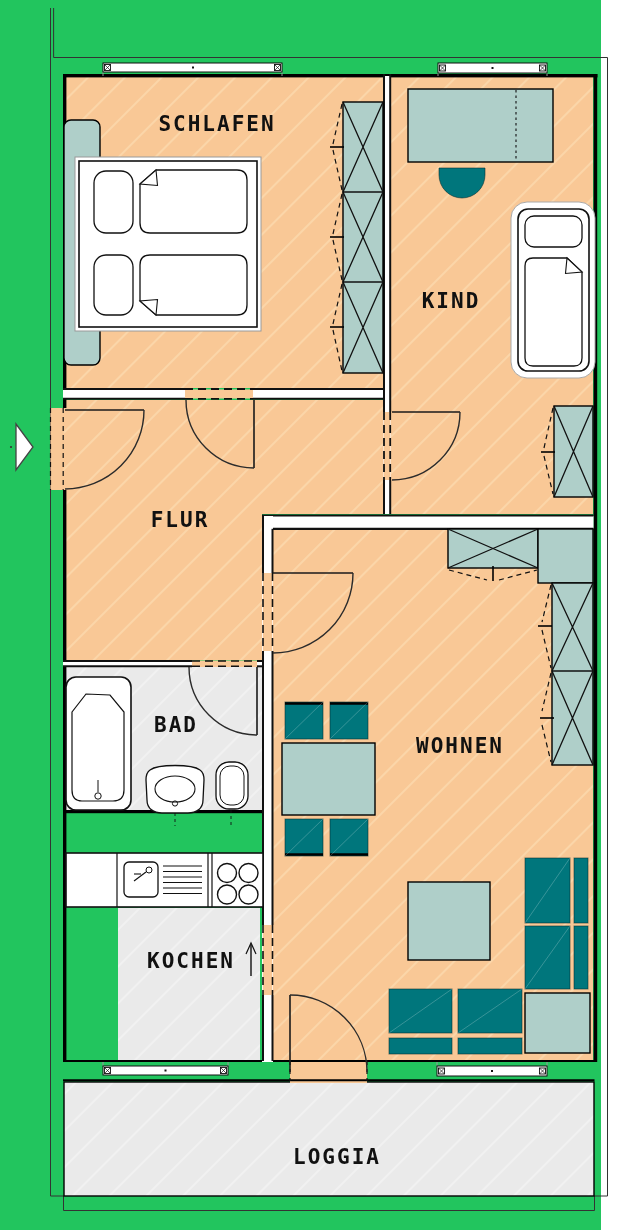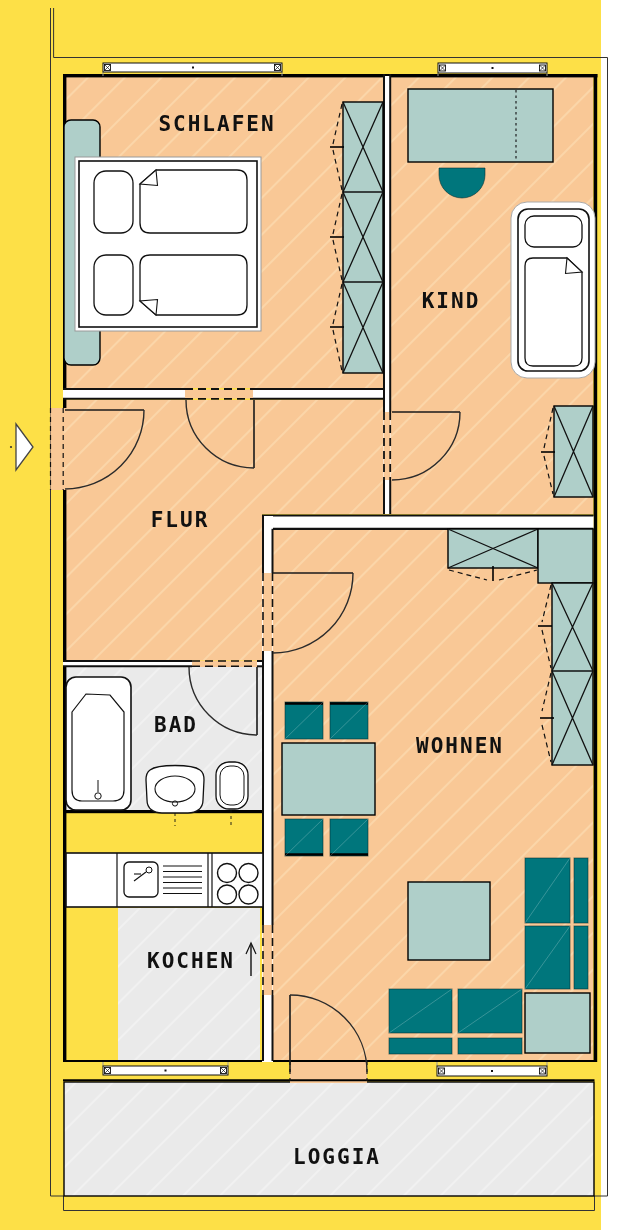--- a/index.html
+++ b/index.html
@@ -1,16 +1,16 @@
 <!DOCTYPE html>
 <html><head>
 <meta charset="utf-8">
 <style>
   html,body{margin:0;padding:0;background:#fff;}
-  .stage{width:601px;height:1230px;position:relative;background:#fde047;}
+  .stage{width:601px;height:1230px;position:relative;background:#22c55e;}
   .lbl{font-family:"DejaVu Sans Mono","Liberation Mono",monospace;font-weight:700;font-size:21px;letter-spacing:2px;fill:#111;text-anchor:middle;}
   .ln{stroke:#111;fill:none;}
   .thin{stroke:#333;fill:none;}
   .wh{fill:#fff;stroke:#111;}
   .lt{fill:#AFCFC9;stroke:#000;stroke-width:1.4;}
   .dk{fill:#00767C;stroke:rgba(0,40,44,.55);stroke-width:1;}
   .xl{stroke:#111;stroke-width:1.3;fill:none;}
   .dsh{stroke:#111;fill:none;stroke-dasharray:8 5;}
   .wdash{stroke:#111;fill:none;stroke-dasharray:5 4;stroke-width:1.2;}
   .arc{stroke:#2b2b2b;stroke-width:1.4;fill:none;}

